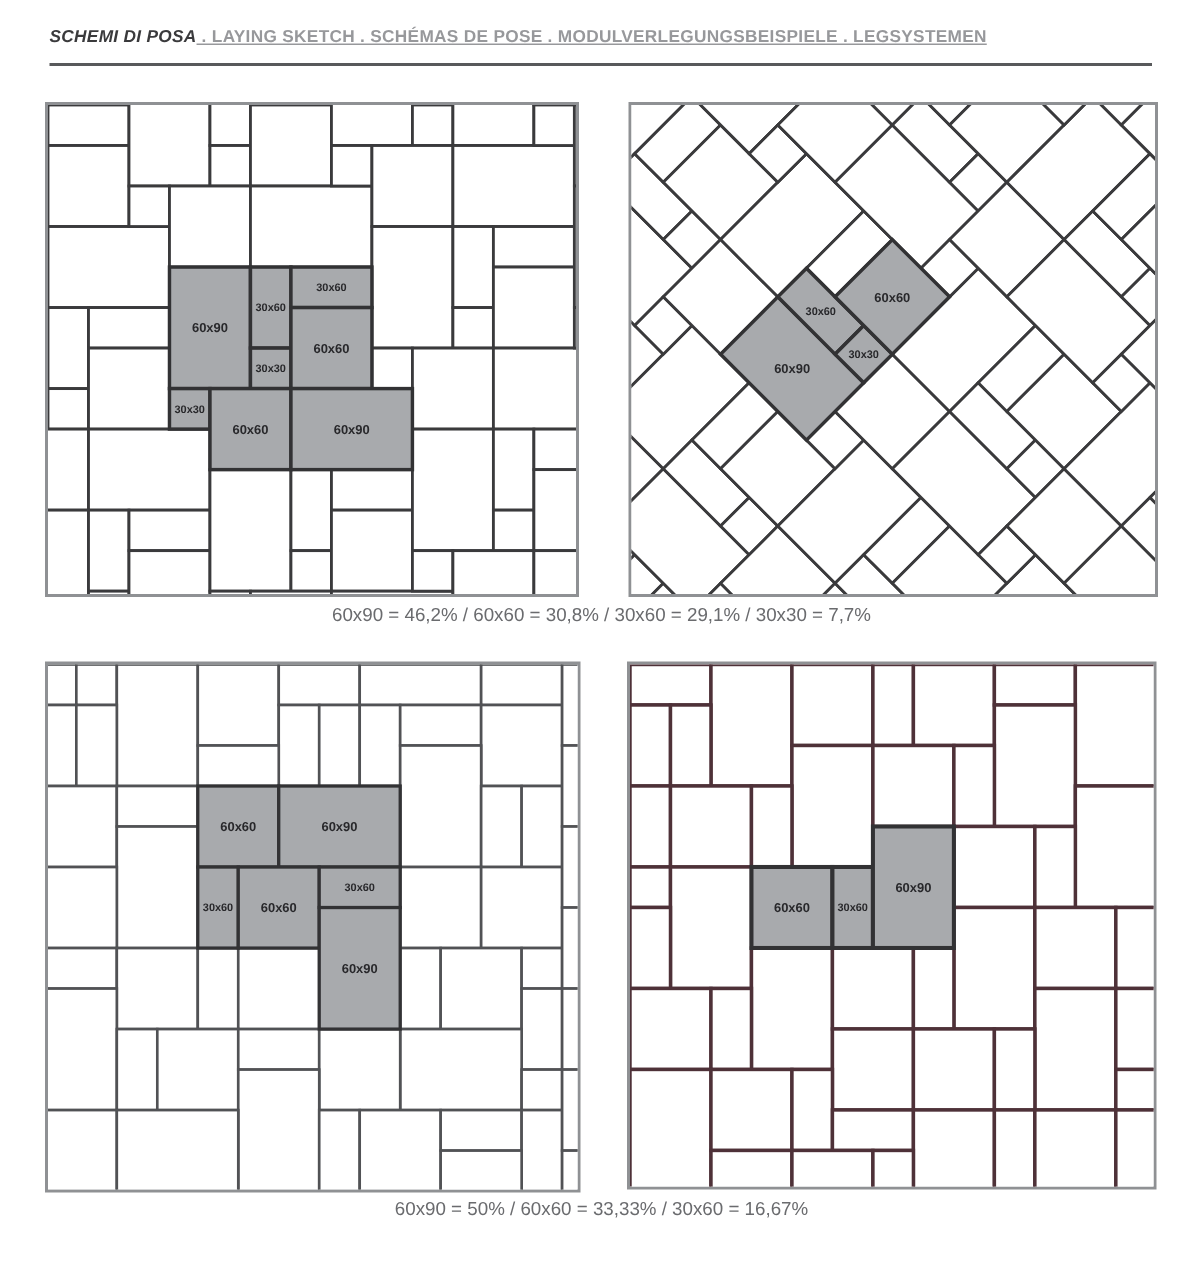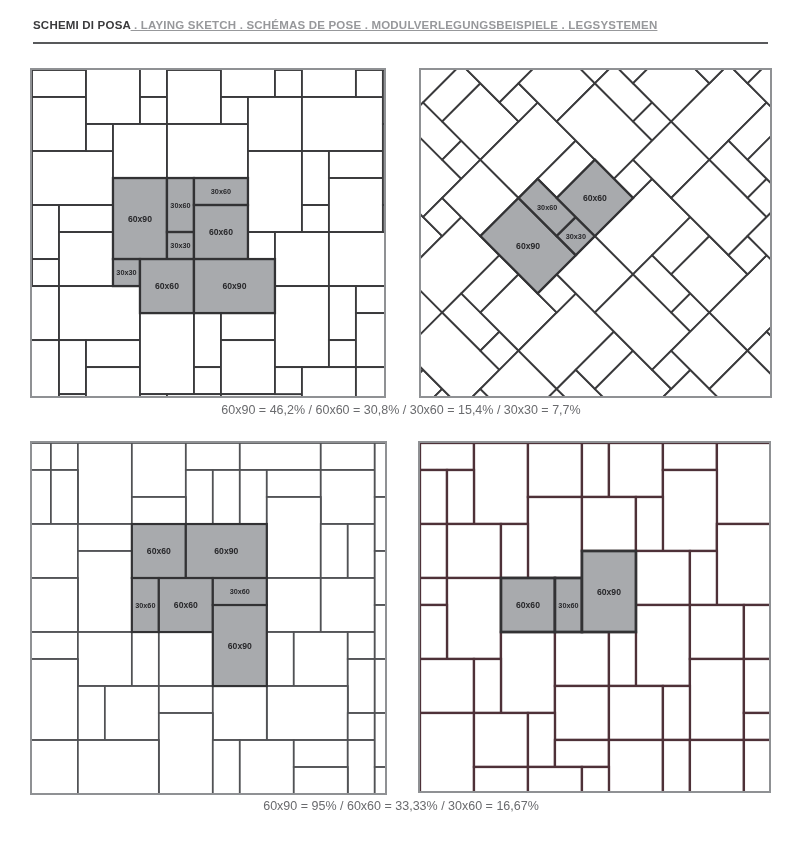--- a/index.html
+++ b/index.html
@@ -1,20 +1,20 @@
 <!DOCTYPE html>
 <html><head>
 <meta charset="utf-8">
 <style>
   html,body{margin:0;padding:0;background:#ffffff;}
   body{width:800px;height:844px;position:relative;overflow:hidden;
        font-family:"Liberation Sans","DejaVu Sans",sans-serif;}
   .header{position:absolute;left:33px;top:19px;width:740px;font-size:11.5px;
           letter-spacing:.2px;white-space:nowrap;}
-  .header .t{font-weight:bold;color:#3a3a3c;}
+  .header .t{font-weight:bold;color:#3a3a3c;font-style:italic;}
   .header .s{color:#97989b;font-weight:bold;text-decoration:underline;}
   .rule{position:absolute;left:33px;top:42px;width:735px;height:2px;background:#58595b;}
   .panel{position:absolute;border:2px solid #8f9194;background:#fff;box-sizing:border-box;}
   .panel svg{display:block;width:100%;height:100%;}
   .caption{position:absolute;left:30px;width:742px;text-align:center;
            font-size:12.5px;color:#6a6b6e;}
   text{font-family:"Liberation Sans","DejaVu Sans",sans-serif;font-weight:bold;fill:#28282b;}
 </style>
 </head>
 <body>
@@ -1336,21 +1336,21 @@
         <rect x="2" y="2" width="1" height="1" fill="#a8aaad" stroke="#323234" stroke-width="0.085"></rect>
         <rect x="3" y="1" width="2" height="2" fill="#a8aaad" stroke="#323234" stroke-width="0.085"></rect>
       </g>
       <text x="3.967766952966369" y="6.618753390593274" text-anchor="middle" font-size="0.32" fill="#28282b">60x90</text>
       <text x="4.674873734152916" y="5.186539828220179" text-anchor="middle" font-size="0.27" fill="#28282b">30x60</text>
       <text x="5.735533905932738" y="6.2472" text-anchor="middle" font-size="0.27" fill="#28282b">30x30</text>
       <text x="6.442640687119286" y="4.850986437626905" text-anchor="middle" font-size="0.32" fill="#28282b">60x60</text>
     </svg>
 </div>
 
-<div class="caption" style="top:403px;">60x90 = 46,2% / 60x60 = 30,8% / 30x60 = 15,4% / 30x30 = 7,7%</div>
+<div class="caption" style="top:403px;">60x90 = 46,2% / 60x60 = 30,8% / 30x60 = 29,1% / 30x30 = 7,7%</div>
 
 <div class="panel" style="left: 30px; top: 441px; width: 357px; height: 354px;">
   <svg preserveAspectRatio="none" viewBox="0.3 0 13.08 12.96">
       <g>
         <rect x="0" y="0" width="1" height="1" fill="#ffffff" stroke="#515255" stroke-width="0.065"></rect>
         <rect x="1" y="0" width="1" height="1" fill="#ffffff" stroke="#515255" stroke-width="0.065"></rect>
         <rect x="2" y="0" width="2" height="3" fill="#ffffff" stroke="#515255" stroke-width="0.065"></rect>
         <rect x="4" y="0" width="2" height="2" fill="#ffffff" stroke="#515255" stroke-width="0.065"></rect>
         <rect x="6" y="0" width="2" height="1" fill="#ffffff" stroke="#515255" stroke-width="0.065"></rect>
         <rect x="8" y="0" width="3" height="1" fill="#ffffff" stroke="#515255" stroke-width="0.065"></rect>
@@ -1470,13 +1470,13 @@
         <rect x="3" y="5" width="2" height="2" fill="#a8aaad" stroke="#323234" stroke-width="0.1"></rect>
         <rect x="5" y="5" width="1" height="2" fill="#a8aaad" stroke="#323234" stroke-width="0.1"></rect>
         <rect x="6" y="4" width="2" height="3" fill="#a8aaad" stroke="#323234" stroke-width="0.1"></rect>
       </g>
       <text x="4" y="6.1152" text-anchor="middle" font-size="0.32" fill="#28282b">60x60</text>
       <text x="5.5" y="6.0972" text-anchor="middle" font-size="0.27" fill="#28282b">30x60</text>
       <text x="7" y="5.6152" text-anchor="middle" font-size="0.32" fill="#28282b">60x90</text>
     </svg>
 </div>
 
-<div class="caption" style="top:799px;">60x90 = 95% / 60x60 = 33,33% / 30x60 = 16,67%</div>
+<div class="caption" style="top:799px;">60x90 = 50% / 60x60 = 33,33% / 30x60 = 16,67%</div>
 
 </body></html>

